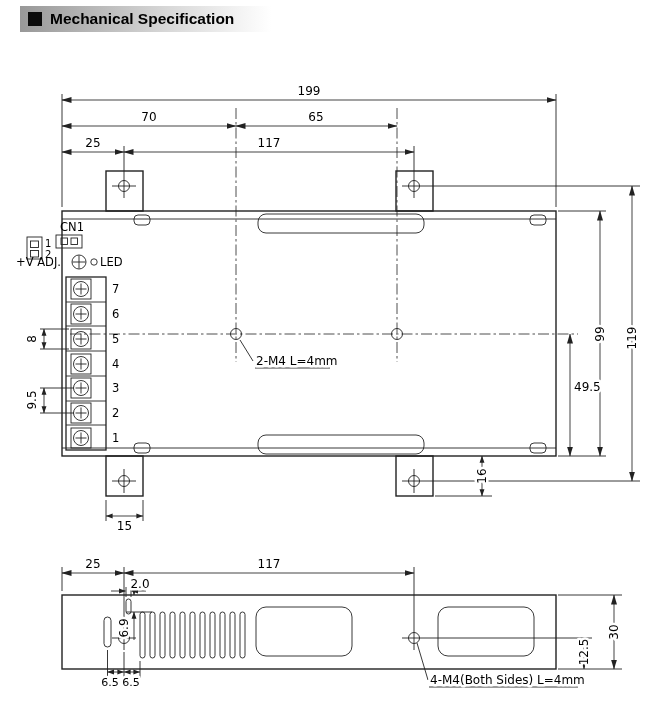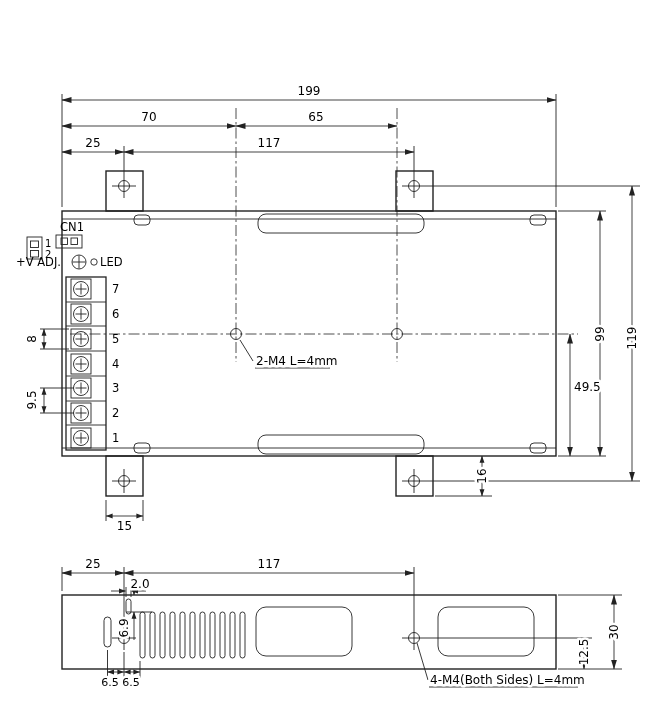--- a/index.html
+++ b/index.html
@@ -19,20 +19,24 @@
   text { font-family:"DejaVu Sans","Liberation Sans",sans-serif; }
   .dt { font-size:12px; fill:#000; stroke:#fff; stroke-width:5px; paint-order:stroke; stroke-linejoin:round; }
   .lb { font-size:11.5px; fill:#000; stroke:none; }
   .sm { font-size:10px; fill:#000; stroke:none; }
 </style>
 </head>
 <body>
 
 <div id="page">
 
+  <div id="hdr">
+    <span class="bullet"></span>
+    <span class="title">Mechanical Specification</span>
+  </div>
 
   <svg width="658" height="707" viewBox="0 0 658 707">
     <defs>
       <marker id="arr" viewBox="0 0 10 10" refX="9.5" refY="5" markerWidth="10" markerHeight="10" orient="auto-start-reverse" markerUnits="userSpaceOnUse">
         <path d="M0,2 L10,5 L0,8 Z" fill="#222"></path>
       </marker>
       <marker id="arrS" viewBox="0 0 10 10" refX="9.5" refY="5" markerWidth="7" markerHeight="7" orient="auto-start-reverse" markerUnits="userSpaceOnUse">
         <path d="M0,1.5 L10,5 L0,8.5 Z" fill="#222"></path>
       </marker>
     </defs>

